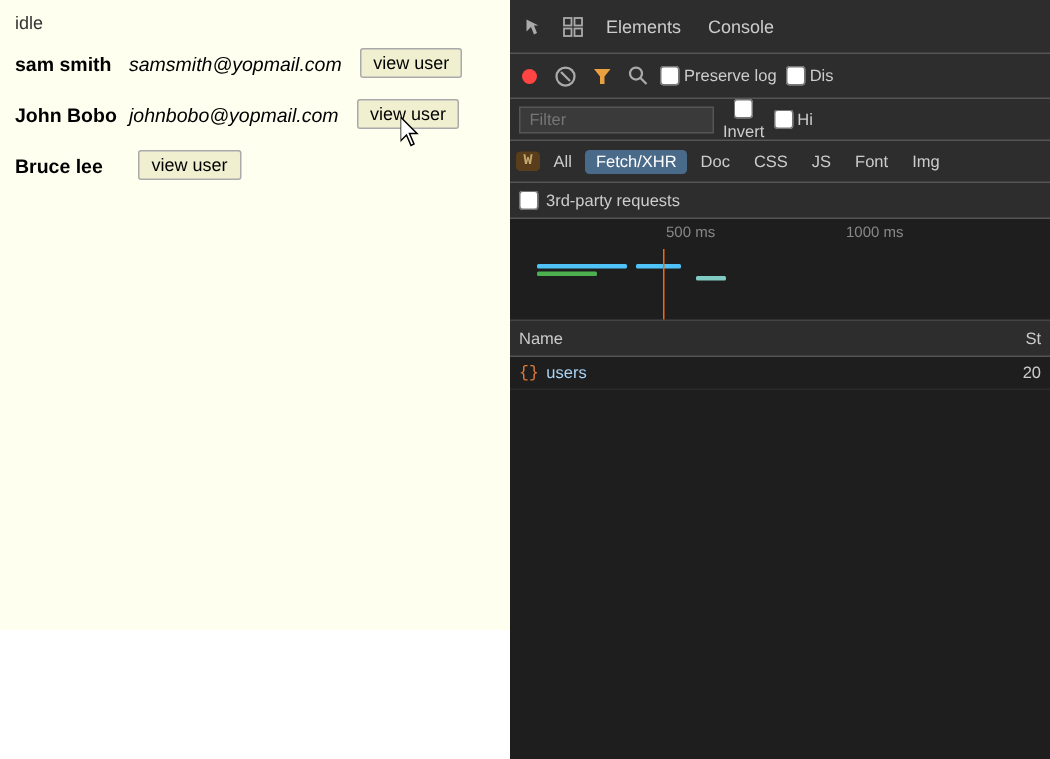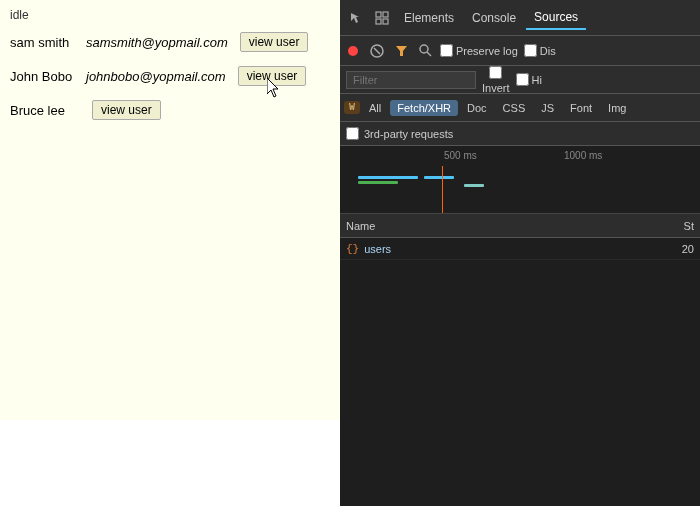--- a/index.html
+++ b/index.html
@@ -20,21 +20,21 @@
     }
     .user-row {
       display: flex;
       align-items: center;
       margin-bottom: 14px;
       font-size: 13px;
       color: #000;
       gap: 6px;
     }
     .user-name {
-      font-weight: normal;
+      font-weight: bold;
       min-width: 70px;
     }
     .user-email {
       color: #000;
       font-style: italic;
     }
     .view-user-btn {
       margin-left: 6px;
       padding: 2px 8px;
       background: #f0f0d0;
@@ -367,21 +367,20 @@
     <div class="devtools-tab-icon">
       <svg width="14" height="14" viewBox="0 0 14 14" fill="none">
         <rect x="1" y="1" width="5" height="5" stroke="#aaa" stroke-width="1.2" fill="none"></rect>
         <rect x="8" y="1" width="5" height="5" stroke="#aaa" stroke-width="1.2" fill="none"></rect>
         <rect x="1" y="8" width="5" height="5" stroke="#aaa" stroke-width="1.2" fill="none"></rect>
         <rect x="8" y="8" width="5" height="5" stroke="#aaa" stroke-width="1.2" fill="none"></rect>
       </svg>
     </div>
     <span class="devtools-tab-text">Elements</span>
     <span class="devtools-tab-text">Console</span>
-    <span class="devtools-tab-text active">Sources</span>
   </div>
 
   <div id="network-toolbar">
 
     <div class="net-icon">
       <svg width="12" height="12" viewBox="0 0 12 12">
         <circle cx="6" cy="6" r="5" fill="#f44"></circle>
       </svg>
     </div>
 

